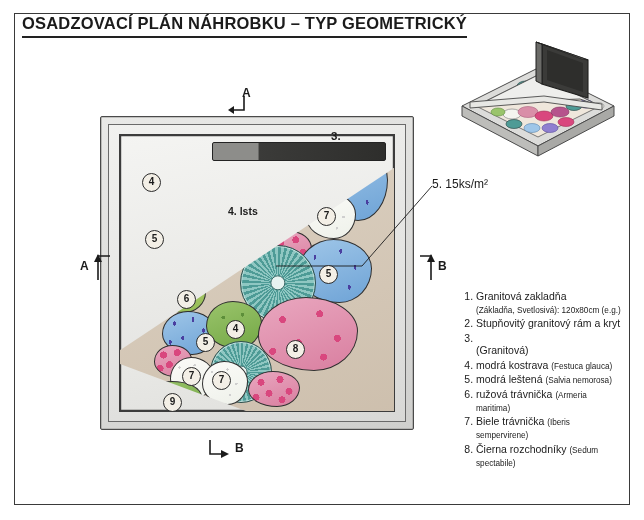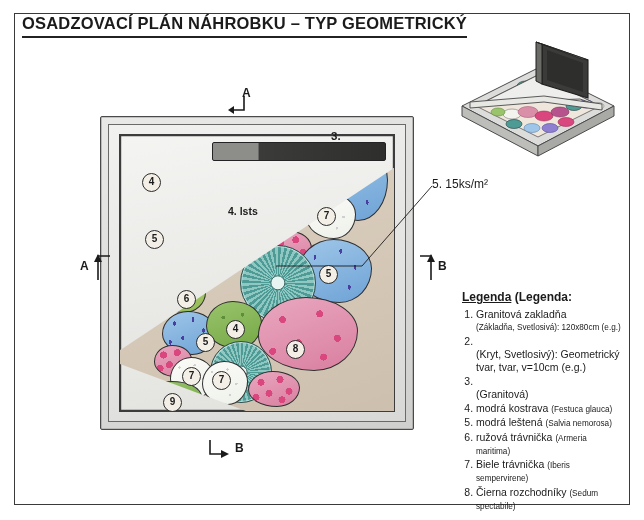--- a/index.html
+++ b/index.html
@@ -312,31 +312,27 @@
 
   <g>
     <polygon points="90,4 136,20 136,58 90,44" fill="#3b3b39" stroke="#1f1f1e" stroke-width="1.1"></polygon>
     <polygon points="90,4 90,44 84,41 84,2" fill="#6b6b68" stroke="#1f1f1e" stroke-width="1"></polygon>
     <polygon points="84,2 90,4 136,20 130,19" fill="#8a8a87" stroke="#1f1f1e" stroke-width="0.8"></polygon>
     <polygon points="95,10 131,23 131,52 95,40" fill="#2e2e2c"></polygon>
   </g>
 </svg>
 
 <div id="legend">
-  <div id="legend-title">
-    <span class="u">Legenda</span><span> (Legenda:</span>
-  </div>
   <ol>
     <li>
       <span>Granitová zakladňa</span><br>
       <span class="lat">(Základňa, Svetlosivá): 120x80cm (e.g.)</span>
     </li>
     <li>
-      <br>
-      <span>(Kryt, Svetlosivý): Geometrický tvar, tvar, v=10cm (e.g.)</span>
+      <span>Stupňovitý granitový rám a kryt</span><br>
     </li>
     <li>
       <br>
       <span>(Granitová)</span>
     </li>
     <li>
       <span>modrá kostrava</span>
       <span class="lat">(Festuca glauca)</span>
     </li>
     <li>

